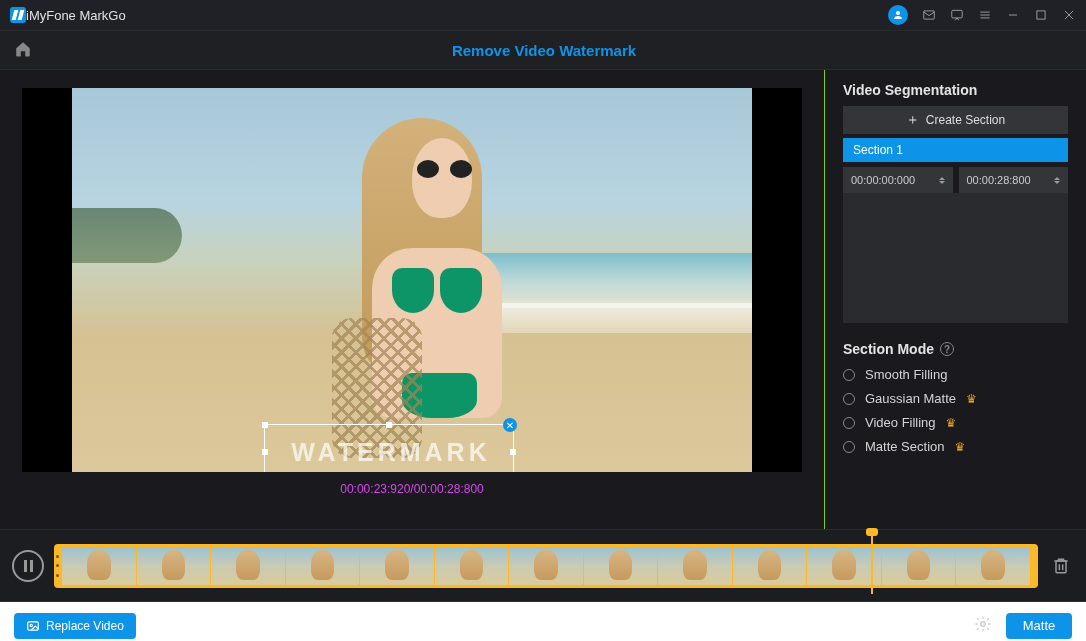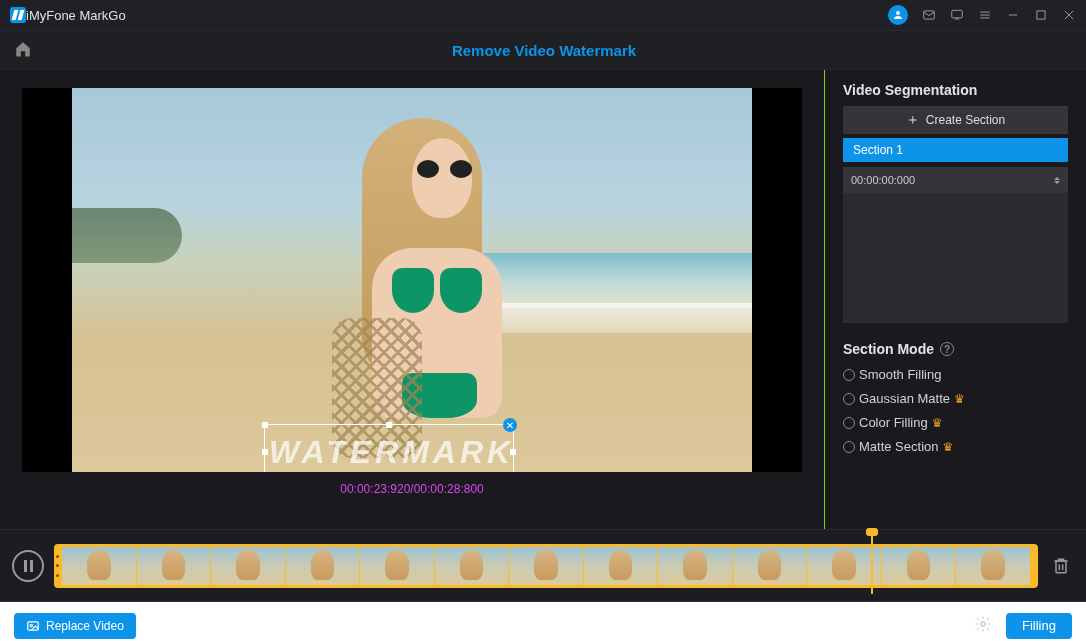--- a/index.html
+++ b/index.html
@@ -49,21 +49,21 @@
   .bikini-top::before{left:0;} .bikini-top::after{right:0;}
   .bikini-bottom { position:absolute; left:80px; top:255px; width:75px; height:45px; background:#0d9467; border-radius:10px 10px 40% 40%; }
   .bag-net { position:absolute; left:10px; top:200px; width:90px; height:140px; background:repeating-linear-gradient(45deg,#a28655 0 3px, transparent 3px 10px), repeating-linear-gradient(-45deg,#a28655 0 3px, transparent 3px 10px); border-radius:20px; opacity:.7;}
   
   .sea { position:absolute; left:400px; right:0; top:165px; height:55px; background:linear-gradient(#7dbecb,#bcd9d8,#e8e3cf); }
   .foam { position:absolute; left:370px; right:0; top:215px; height:30px; background:linear-gradient(#fff,#e7dfc7); opacity:.7;}
   .palms { position:absolute; left:0; top:120px; width:110px; height:55px; background:linear-gradient(#3e5c3e,#5c7a52); border-radius:0 60px 60px 0; opacity:.65;}
 
   
   .watermark-box { position:absolute; left:242px; top:336px; width:250px; height:56px; border:1.5px solid #fff; background:rgba(255,255,255,0); }
-  .watermark-text { position:absolute; left:4px; right:0; top:50%; transform:translateY(-50%); text-align:center; font-weight:800; font-size:32px; letter-spacing:4px; font-style:italic; color:rgba(255,255,255,0.7); }
+  .watermark-text { position:absolute; left:4px; right:0; top:50%; transform:translateY(-50%); text-align:center; font-weight:800; font-size:25px; letter-spacing:4px; color:rgba(255,255,255,0.7); }
   .handle { position:absolute; width:6px; height:6px; background:#fff; }
   .h-tl{left:-3px;top:-3px;} .h-tm{left:calc(50% - 3px);top:-3px;} .h-tr{right:-3px;top:-3px;}
   .h-ml{left:-3px;top:calc(50% - 3px);} .h-mr{right:-3px;top:calc(50% - 3px);}
   .close-dot { position:absolute; width:14px; height:14px; border-radius:50%; background:#0d94e8; left:calc(100% - 10px); top:-7px; display:flex; align-items:center; justify-content:center; color:#fff; font-size:10px; }
 
   .time-info { color:#d946ef; font-size:12px; margin-top:10px; }
 
   
   .sidepanel { width: 262px; padding: 12px 18px 12px 18px; border-left:1px solid #84cc16; }
   .sidepanel h3 { color:#e3e3e3; font-size:14px; font-weight:600; margin-bottom:8px; }
@@ -73,21 +73,21 @@
   .time-row { display:flex; gap:6px; margin-top:5px; }
   .time-input { flex:1; background:#343539; height:26px; display:flex; align-items:center; justify-content:space-between; padding:0 8px; color:#ccc; font-size:11px; }
   .stepper { display:flex; flex-direction:column; gap:1px; }
   .stepper div{width:0;height:0;border-left:3px solid transparent;border-right:3px solid transparent;}
   .stepper .up{border-bottom:3px solid #999;} .stepper .down{border-top:3px solid #999;}
   .segment-box { height: 130px; background:#2a2b2f; margin-top:0; }
 
   .mode-header { display:flex; align-items:center; gap:6px; margin-top:18px; margin-bottom:10px; color:#e3e3e3; font-size:14px; font-weight:600;}
   .mode-header .qmark { width:14px; height:14px; border:1px solid #888; border-radius:50%; font-size:10px; display:flex; align-items:center; justify-content:center; color:#888;}
   .mode-options { display:flex; flex-direction:column; gap:9px; }
-  .mode-row { display:flex; align-items:center; gap:4px; color:#d3d3d3; font-size:13px; cursor:pointer;}
+  .mode-row { display:flex; align-items:center; gap:10px; color:#d3d3d3; font-size:13px; cursor:pointer;}
   .radio { width:12px; height:12px; border:1.5px solid #888; border-radius:50%; flex:none;}
   .crown { color:#f5a623; font-size:12px;}
 
   
   .timeline-bar { height:72px; background:#1c1d21; display:flex; align-items:center; padding:0 12px; gap:10px; border-top:1px solid #2b2b30;}
   .play-btn { width:32px; height:32px; border:2px solid #999; border-radius:50%; display:flex; align-items:center; justify-content:center; cursor:pointer;}
   .play-btn .pause { display:flex; gap:3px;}
   .play-btn .pause div{ width:3px; height:12px; background:#999;}
   .track-wrapper { flex:1; position:relative; height:48px; display:flex; align-items:center;}
   .track { position:absolute; left:0; right:0; height:44px; background:#fbb829; border-radius:6px; padding:3px 8px; display:flex; gap:1px;}
@@ -213,41 +213,48 @@
     <div id="sections-holder">
         <div class="section-item">Section 1</div>
         <div class="time-row">
           <div class="time-input">
             <span>00:00:00:000</span>
             <div class="stepper">
               <div class="up"></div>
               <div class="down"></div>
             </div>
           </div>
+          <div class="time-input">
+            <span>00:00:28:800</span>
+            <div class="stepper">
+              <div class="up"></div>
+              <div class="down"></div>
+            </div>
+          </div>
         </div>
         <div class="segment-box"></div>
       </div>
 
     <div class="mode-header">
       <span>Section Mode</span>
       <span class="qmark">?</span>
     </div>
     <div class="mode-options" id="mode-options">
         <div class="mode-row">
           <div class="radio"></div>
           <span>Smooth Filling</span>
         </div>
         <div class="mode-row">
           <div class="radio"></div>
           <span>Gaussian Matte</span>
           <span class="crown">♛</span>
         </div>
         <div class="mode-row">
           <div class="radio"></div>
-          <span>Color Filling</span>
+          <span>Video Filling</span>
           <span class="crown">♛</span>
         </div>
         <div class="mode-row">
           <div class="radio"></div>
           <span>Matte Section</span>
           <span class="crown">♛</span>
         </div>
       </div>
   </div>
 </div>
@@ -307,15 +314,15 @@
       </svg>
     <span>Replace Video</span>
   </button>
   <div class="bottombar-right">
     <div class="gear-btn">
       <svg viewBox="0 0 24 24">
           <circle cx="12" cy="12" r="3"></circle>
           <path d="M12 2v3M12 19v3M4.2 4.2l2.1 2.1M17.7 17.7l2.1 2.1M2 12h3M19 12h3M4.2 19.8l2.1-2.1M17.7 6.3l2.1-2.1"></path>
         </svg>
     </div>
-    <button class="export-btn">Filling</button>
+    <button class="export-btn">Matte</button>
   </div>
 </div>
 
 </body></html>

